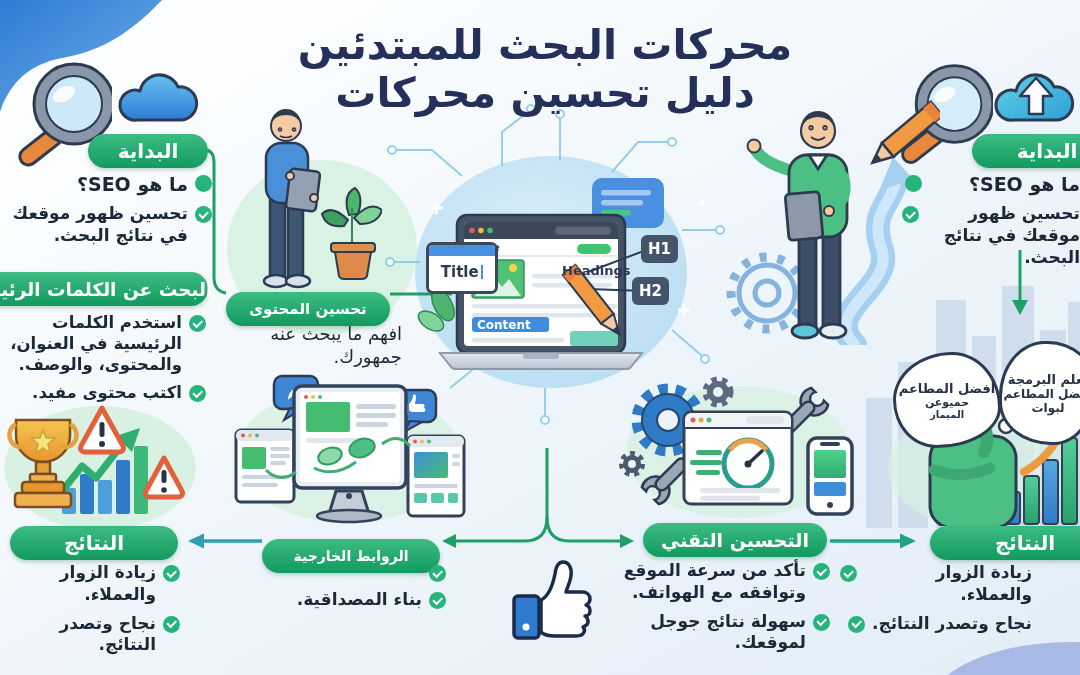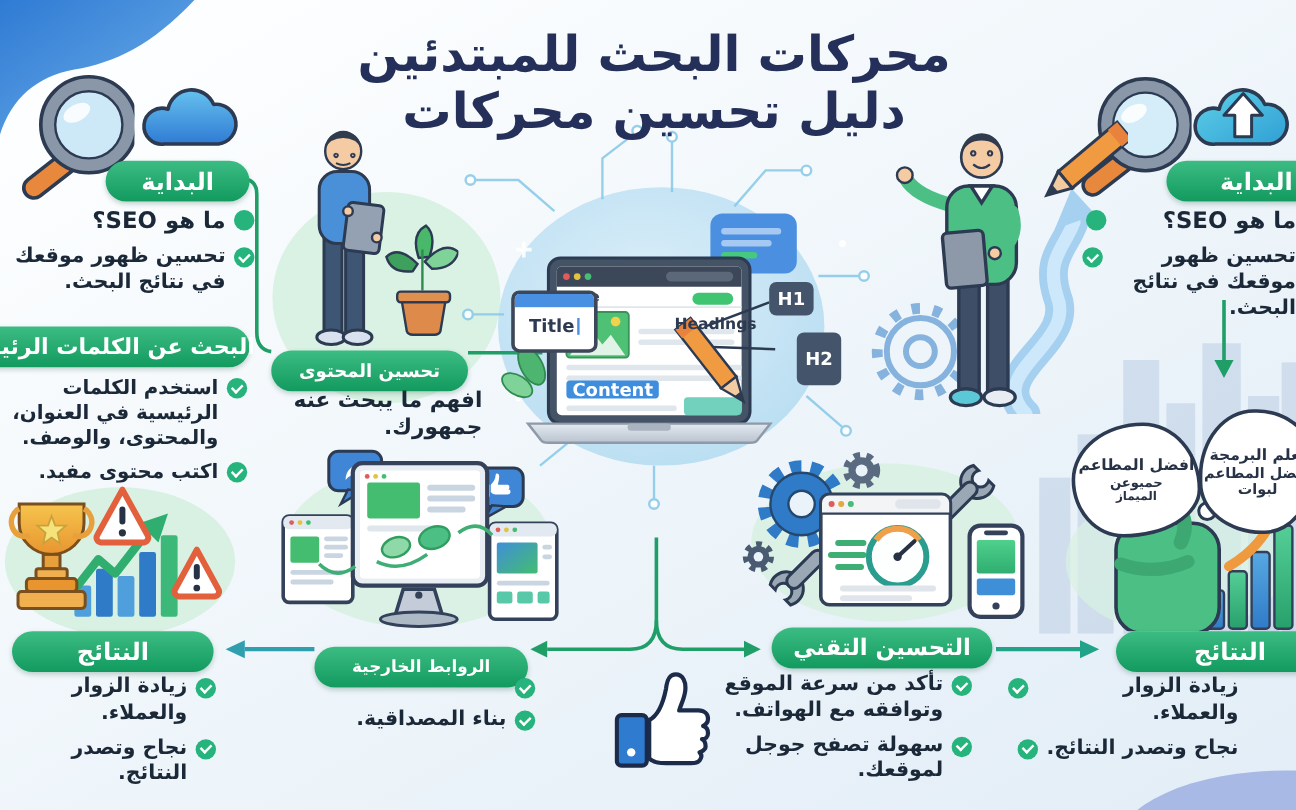--- a/index.html
+++ b/index.html
@@ -20,37 +20,37 @@
   .list{z-index:4;}
   .row{display:flex;direction:rtl;gap:7px;align-items:flex-start;margin-bottom:7px;}
   .txt{color:#1b2838;font-weight:700;font-size:17px;line-height:1.28;text-align:right;}
   .txt.big{font-size:19px;font-weight:800;margin-left:40px;}
   .ic{flex:none;width:17px;height:17px;border-radius:50%;background:#26b37c;position:relative;margin-top:3px;}
   .ic.check::after{content:"";position:absolute;left:4px;top:4.5px;width:7px;height:3.5px;
     border-left:2.5px solid #fff;border-bottom:2.5px solid #fff;transform:rotate(-45deg);}
   .mirror .row{justify-content:flex-start;}
   .mirror .row .ic{order:1;}
 
-  .note{z-index:4;direction:rtl;text-align:right;color:#1b2838;font-weight:700;font-size:18px;line-height:1.3;}
+  .note{z-index:4;direction:rtl;text-align:right;color:#1b2838;font-weight:400;font-size:18px;line-height:1.3;}
 
   .bubble{position:absolute;background:#fff;border:3px solid #2c3a52;display:flex;flex-direction:column;
     align-items:center;justify-content:center;direction:rtl;color:#273246;font-weight:800;z-index:3;text-align:center;}
   .bubble .b1{font-size:13px;}.bubble .b2{font-size:11px;}.bubble .b3{font-size:10px;}
 
   .chip-h{position:absolute;background:#44546b;color:#fff;border-radius:6px;display:flex;align-items:center;
     justify-content:center;font-weight:800;font-size:15px;z-index:3;font-family:"DejaVu Sans",sans-serif;}
   .mini-label{position:absolute;color:#33415a;font-weight:800;z-index:3;}
   .float-win{position:absolute;width:66px;height:46px;background:#fff;border:3px solid #3c4759;border-radius:7px;
     z-index:3;overflow:hidden;}
   .float-win .fw-bar{height:11px;background:#4a90e2;}
   .float-win .fw-body{display:flex;align-items:center;justify-content:center;gap:2px;height:32px;}
   .float-win .fw-txt{font-weight:800;font-size:15px;color:#2c3a52;}
   .float-win .fw-cursor{width:2.5px;height:14px;background:#4a90e2;}
   .content-chip{position:absolute;width:72px;height:15px;background:#3e8edd;border-radius:3px;color:#fff;
-    font-size:15px;font-weight:800;display:flex;align-items:center;padding-left:5px;z-index:3;}
+    font-size:12px;font-weight:800;display:flex;align-items:center;padding-left:5px;z-index:3;}
 </style>
 </head>
 <body>
 
 <div class="canvas">
 
   <svg class="abs z0" width="1080" height="675" viewBox="0 0 1080 675">
     <defs>
       <linearGradient id="wave" x1="0" y1="0" x2="1" y2="1">
         <stop offset="0" stop-color="#2f7bd4"></stop>
@@ -296,21 +296,21 @@
   <span class="mini-label" style="left:562px;top:263px;font-size:13px;color:#2c3a52">Headings</span>
   <div class="content-chip" style="left:472px;top:317px">Content</div>
   <div class="float-win" style="left:426px;top:242px">
     <div class="fw-bar"></div>
     <div class="fw-body">
       <span class="fw-txt">Title</span>
       <span class="fw-cursor"></span>
     </div>
   </div>
   <div class="chip-h" style="left:641px;top:235px;width:37px;height:28px">H1</div>
-  <div class="chip-h" style="left:664px;top:277px;width:37px;height:44px">H2</div>
+  <div class="chip-h" style="left:632px;top:277px;width:37px;height:28px">H2</div>
 
   <svg class="abs z2" style="left:725px;top:95px" width="215" height="250" viewBox="0 0 215 250">
     <g>
       <path d="M130,250 C95,215 172,192 156,152 C146,120 162,112 170,90" stroke="#a6d0f0" stroke-width="24" fill="none" stroke-linecap="round"></path>
       <path d="M130,250 C95,215 172,192 156,152 C146,120 162,112 170,90" stroke="#cde8fa" stroke-width="11" fill="none" stroke-linecap="round"></path>
       <polygon points="154,96 188,84 168,62" fill="#a6d0f0"></polygon>
     </g>
     <g fill="none" stroke="#86b2de">
       <circle cx="42" cy="198" r="28" stroke-width="5"></circle>
       <circle cx="42" cy="198" r="36" stroke-width="9" stroke-dasharray="7 11"></circle>
@@ -548,28 +548,28 @@
       <rect x="192" y="66" width="44" height="76" rx="9" fill="#fff" stroke="#33415a" stroke-width="3.5"></rect>
       <r ect=""></r>
         <rect x="204" y="70" width="20" height="4" rx="2" fill="#33415a"></rect>
       <rect x="198" y="78" width="32" height="28" rx="2" fill="url(#phg)"></rect>
       <rect x="198" y="110" width="32" height="14" rx="2" fill="#3f8fd8"></rect>
       <circle cx="214" cy="133" r="3" fill="#33415a"></circle>
     </g>
   </svg>
 
   <div class="abs badge" style="left:643px;top:523px;width:184px;font-size:19px">التحسين التقني</div>
-  <div class="abs list" style="left:602px;top:560px;width:208px">
+  <div class="abs list" style="left:622px;top:560px;width:208px">
     <div class="row">
       <span class="ic check"></span>
       <span class="txt">تأكد من سرعة الموقع وتوافقه مع الهواتف.</span>
     </div>
     <div class="row">
       <span class="ic check"></span>
-      <span class="txt">سهولة تصفح جوجل لموقعك.</span>
+      <span class="txt">سهولة نتائج جوجل لموقعك.</span>
     </div>
   </div>
 
   <div class="abs badge" style="right:-40px;top:526px;width:190px;font-size:20px">النتائج</div>
   <div class="abs list mirror" style="right:48px;top:562px;width:192px">
     <div class="row">
       <span class="ic check"></span>
       <span class="txt">زيادة الزوار والعملاء.</span>
     </div>
     <div class="row">

